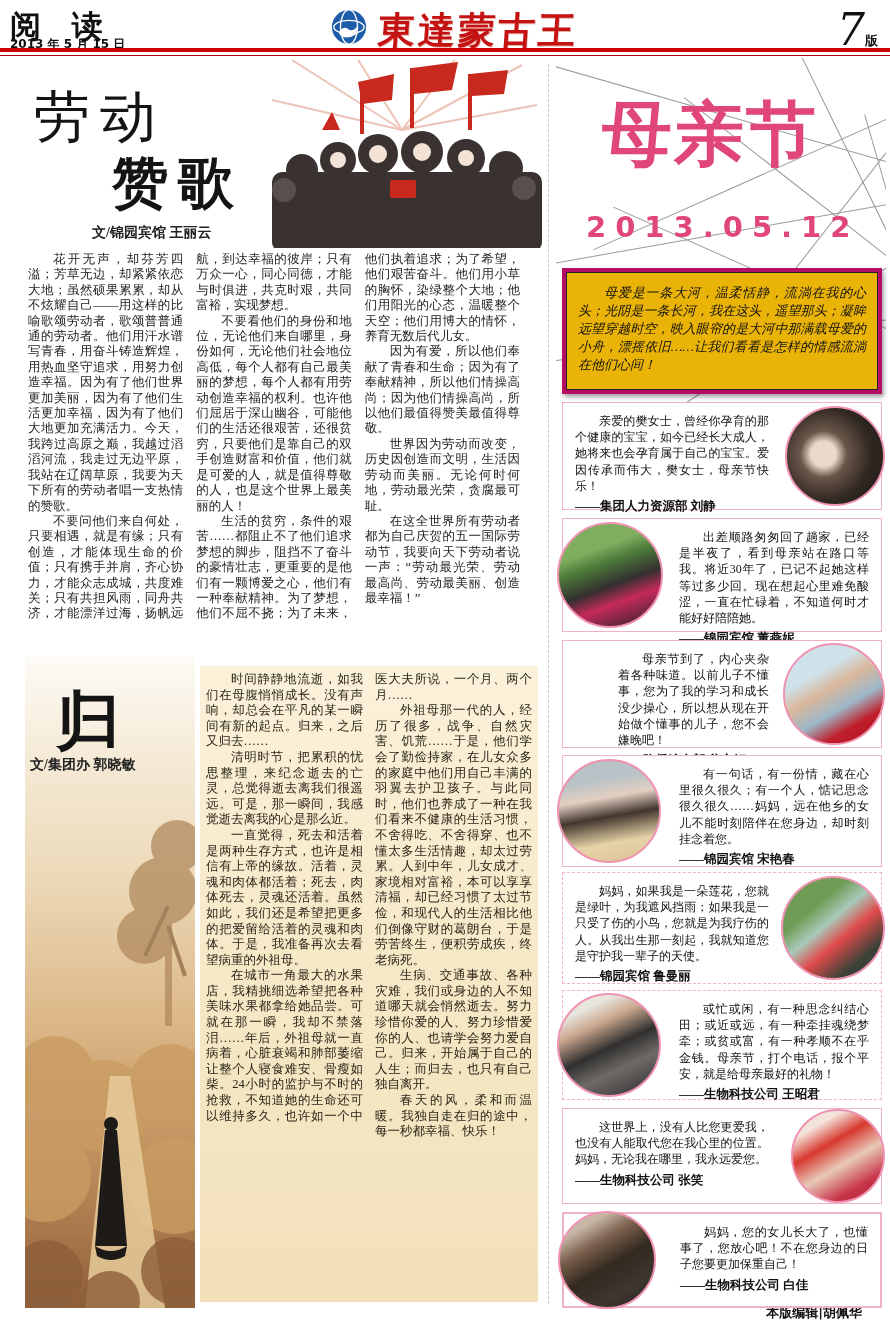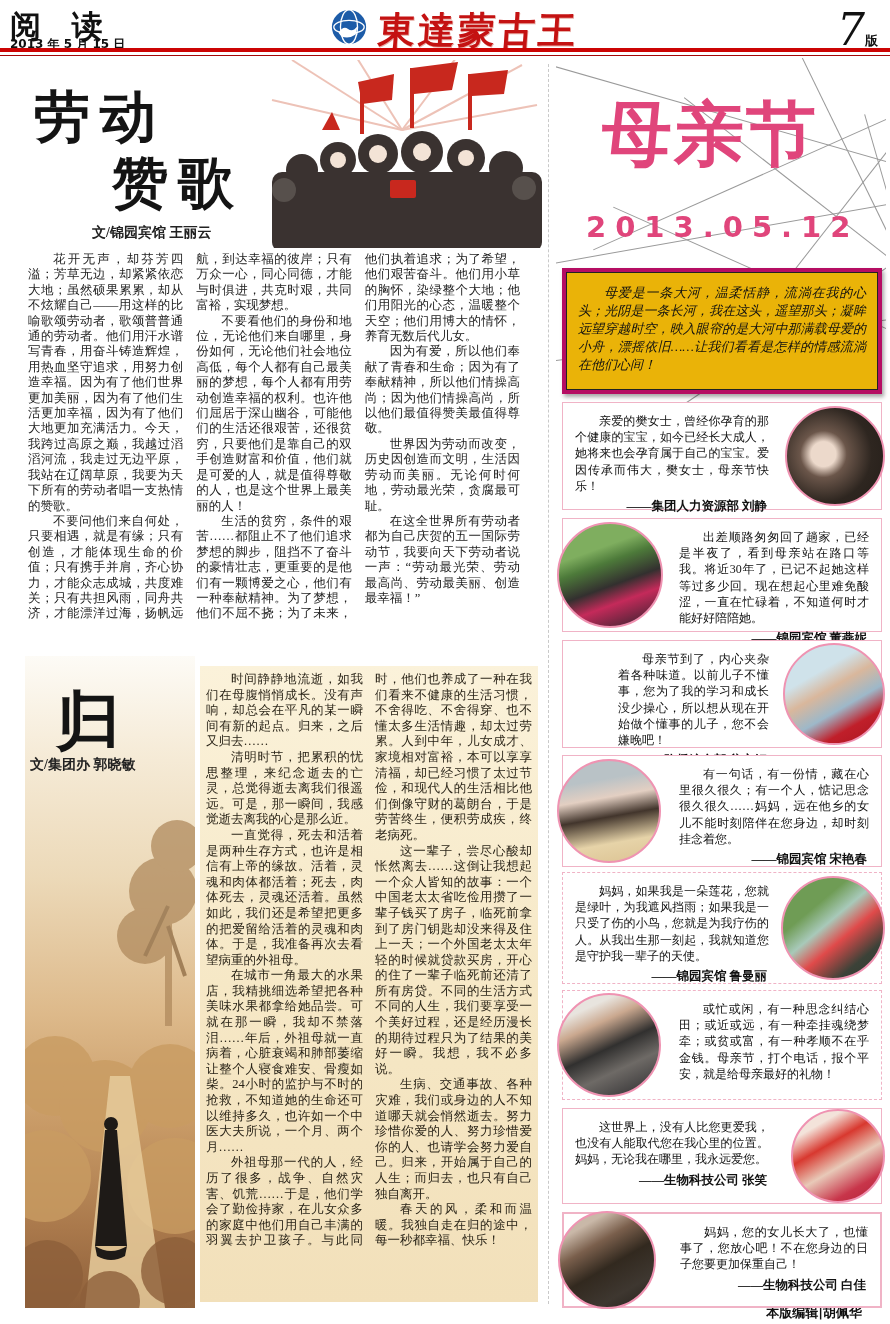--- a/index.html
+++ b/index.html
@@ -14,21 +14,21 @@
   .hd-mast { position:absolute; left:378px; top:6px; font-family:"DejaVu Serif",serif; font-weight:900; font-size:37px; color:#c41212; letter-spacing:3px; transform:skewX(-4deg); text-shadow:1px 1px 0 #e8b0a8; }
   .hd-page { position:absolute; right:12px; top:4px; }
   .hd-page .num { font-family:"DejaVu Serif",serif; font-style:italic; font-size:44px; color:#111; }
   .hd-page .ban { font-family:"DejaVu Sans",sans-serif; font-size:13px; font-weight:700; color:#111; }
   .rule1 { position:absolute; left:0; top:48px; width:890px; height:4px; background:#cc0404; }
   .rule2 { position:absolute; left:0; top:55px; width:890px; height:1px; background:#a40808; }
 
   .vdivider { position:absolute; left:548px; top:64px; height:1240px; border-left:1px dashed #c9c9c9; }
 
   
-  .lt1 { position:absolute; left:34px; top:80px; font-family:"DejaVu Sans",sans-serif; font-weight:700; font-size:56px; letter-spacing:10px; color:#141414; }
+  .lt1 { position:absolute; left:34px; top:80px; font-family:"DejaVu Sans",sans-serif; font-weight:400; font-size:56px; letter-spacing:10px; color:#141414; }
   .lt2 { position:absolute; left:112px; top:146px; font-family:"DejaVu Sans",sans-serif; font-weight:900; font-size:56px; letter-spacing:10px; color:#141414; }
   .lbyline { position:absolute; left:92px; top:224px; font-size:14px; font-weight:700; color:#222; }
   .lillu { position:absolute; left:262px; top:60px; width:283px; height:188px; overflow:hidden; }
   .ltext { position:absolute; left:28px; top:252px; width:492px; height:394px; overflow:hidden;
            column-count:3; column-gap:13px; font-size:12.5px; line-height:15.4px; text-align:justify; color:#222; }
   .ltext p, .rtext p { text-indent:2em; }
 
   
   .painting { position:absolute; left:25px; top:656px; width:170px; height:652px; overflow:hidden;
               background:linear-gradient(180deg,#fdfbf6 0%,#f6ecd9 14%,#ecd9b8 34%,#ddb98a 55%,#c89a66 72%,#a9784b 88%,#8d5f3a 100%); }
@@ -46,21 +46,21 @@
   .quote { position:absolute; left:562px; top:268px; width:320px; height:126px; background:#eab308;
            border:4px solid #b50d63; box-shadow:inset 0 0 0 1px #222, 2px 3px 4px rgba(0,0,0,.35);
            padding:12px 12px 8px 12px; font-style:italic; font-size:13px; line-height:18px; text-align:justify; color:#111; z-index:2; }
   .quote p { text-indent:2em; }
 
   .msgcard { position:absolute; left:562px; width:320px; background:#fff; border:1px solid #f0b3c6; z-index:2; }
   .msgcard.dashed { border-style:dashed; }
   .msgcard.thick { border-width:2px; }
   .msgcard .txt { font-size:12px; line-height:16.2px; text-align:justify; color:#111; padding:10px 12px 4px 12px; }
   .msgcard .txt p { text-indent:2em; }
-  .msgcard .sig { font-size:12.5px; font-weight:700; color:#111; text-align:right; padding:0 14px 8px 12px; }
+  .msgcard .sig { font-size:12.5px; font-weight:700; color:#111; text-align:left; padding:0 14px 8px 12px; }
   .msgcard.pright .txt, .msgcard.pright .sig { margin-right:100px; }
   .msgcard.pleft  .txt, .msgcard.pleft  .sig { margin-left:104px; }
   .pcircle { position:absolute; border-radius:50%; border:2px solid #ef93b2; overflow:hidden; }
   .pright .pcircle { right:-4px; top:50%; transform:translateY(-50%); }
   .pleft  .pcircle { left:-6px; top:50%; transform:translateY(-50%); }
 
   
   .ph0 { background:radial-gradient(circle at 38% 48%, #ecd9cb 0 16%, #6b564a 30%, #2e2620 62%, #241d18 100%); }
   .ph1 { background:linear-gradient(160deg,#7fae5f 0 28%, #4d7a3a 40%, #33302f 58%, #c42a5a 72%, #26222a 100%); }
   .ph2 { background:linear-gradient(150deg,#cfe2ea 0 30%, #d9b79c 45%, #9db8c9 62%, #c01f2a 78%, #a91420 100%); }
@@ -187,21 +187,20 @@
   </div>
   <div class="rtitle">归</div>
   <div class="rbyline">文/集团办 郭晓敏</div>
 
   <div class="rtext">
     <p>时间静静地流逝，如我们在母腹悄悄成长。没有声响，却总会在平凡的某一瞬间有新的起点。归来，之后又归去……</p>
     <p>清明时节，把累积的忧思整理，来纪念逝去的亡灵，总觉得逝去离我们很遥远。可是，那一瞬间，我感觉逝去离我的心是那么近。</p>
     <p>一直觉得，死去和活着是两种生存方式，也许是相信有上帝的缘故。活着，灵魂和肉体都活着；死去，肉体死去，灵魂还活着。虽然如此，我们还是希望把更多的把爱留给活着的灵魂和肉体。于是，我准备再次去看望病重的外祖母。</p>
     <p>在城市一角最大的水果店，我精挑细选希望把各种美味水果都拿给她品尝。可就在那一瞬，我却不禁落泪……年后，外祖母就一直病着，心脏衰竭和肺部萎缩让整个人寝食难安、骨瘦如柴。24小时的监护与不时的抢救，不知道她的生命还可以维持多久，也许如一个中医大夫所说，一个月、两个月……</p>
     <p>外祖母那一代的人，经历了很多，战争、自然灾害、饥荒……于是，他们学会了勤俭持家，在儿女众多的家庭中他们用自己丰满的羽翼去护卫孩子。与此同时，他们也养成了一种在我们看来不健康的生活习惯，不舍得吃、不舍得穿、也不懂太多生活情趣，却太过劳累。人到中年，儿女成才、家境相对富裕，本可以享享清福，却已经习惯了太过节俭，和现代人的生活相比他们倒像守财的葛朗台，于是劳苦终生，便积劳成疾，终老病死。</p>
-    <p>这一辈子，尝尽心酸却怅然离去……这倒让我想起一个众人皆知的故事：一个中国老太太省吃俭用攒了一辈子钱买了房子，临死前拿到了房门钥匙却没来得及住上一天；一个外国老太太年轻的时候就贷款买房，开心的住了一辈子临死前还清了所有房贷。不同的生活方式不同的人生，我们要享受一个美好过程，还是经历漫长的期待过程只为了结果的美好一瞬。我想，我不必多说。</p>
     <p>生病、交通事故、各种灾难，我们或身边的人不知道哪天就会悄然逝去。努力珍惜你爱的人、努力珍惜爱你的人、也请学会努力爱自己。归来，开始属于自己的人生；而归去，也只有自己独自离开。</p>
     <p>春天的风，柔和而温暖。我独自走在归的途中，每一秒都幸福、快乐！</p>
   </div>
 
   <div class="mhead">
     <div class="mline" style="left:-30px; top:60px;  width:420px; transform:rotate(16deg);"></div>
     <div class="mline" style="left:20px;  top:110px; width:400px; transform:rotate(-24deg);"></div>
     <div class="mline" style="left:150px; top:130px; width:320px; transform:rotate(64deg);"></div>
     <div class="mline" style="left:-20px; top:170px; width:430px; transform:rotate(-10deg);"></div>
     <div class="mline" style="left:90px;  top:150px; width:360px; transform:rotate(38deg);"></div>
@@ -255,20 +254,21 @@
         <p>妈妈，如果我是一朵莲花，您就是绿叶，为我遮风挡雨；如果我是一只受了伤的小鸟，您就是为我疗伤的人。从我出生那一刻起，我就知道您是守护我一辈子的天使。</p>
       </div>
     <div class="sig">——锦园宾馆 鲁曼丽</div>
     <div class="pcircle ph4" style="width:104px;height:104px;"></div>
   </div>
 
   <div class="msgcard pleft dashed" style="top:990px; height:110px;">
     <div class="txt">
         <p>或忙或闲，有一种思念纠结心田；或近或远，有一种牵挂魂绕梦牵；或贫或富，有一种孝顺不在乎金钱。母亲节，打个电话，报个平安，就是给母亲最好的礼物！</p>
       </div>
+    <div class="sig">——生物科技公司 王昭君</div>
     <div class="pcircle ph5" style="width:104px;height:104px;"></div>
   </div>
 
   <div class="msgcard pright" style="top:1108px; height:96px;">
     <div class="txt">
         <p>这世界上，没有人比您更爱我，也没有人能取代您在我心里的位置。妈妈，无论我在哪里，我永远爱您。</p>
       </div>
     <div class="sig">——生物科技公司 张笑</div>
     <div class="pcircle ph6" style="width:94px;height:94px;"></div>
   </div>

